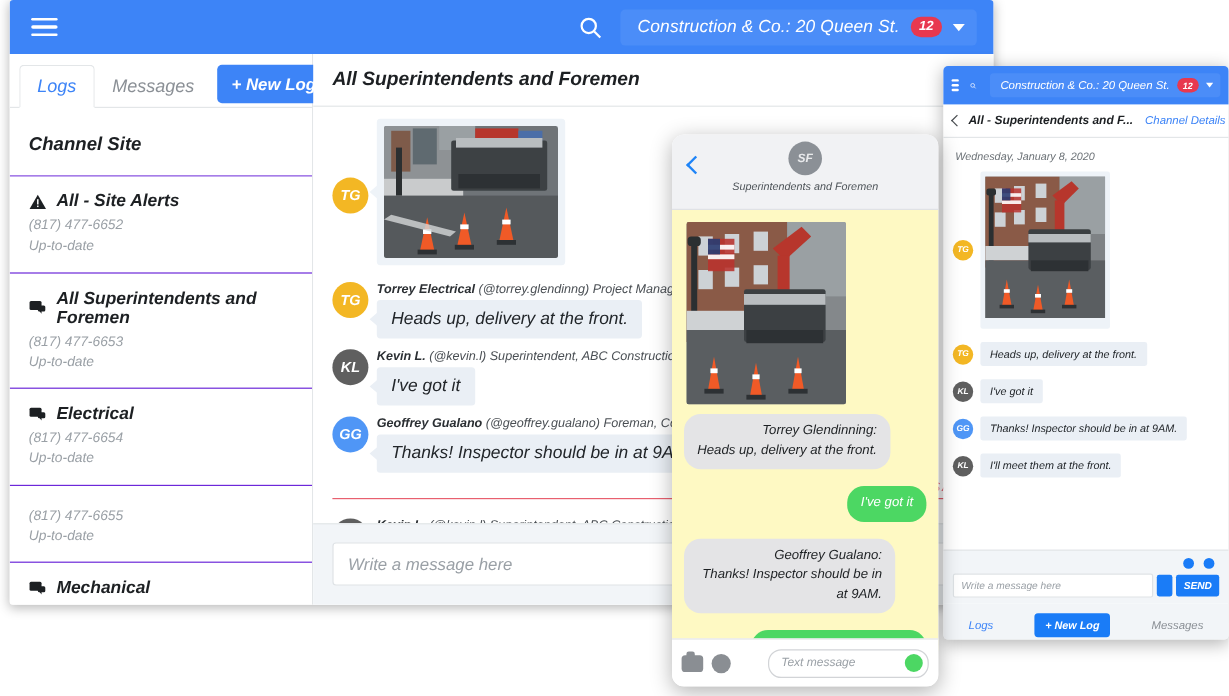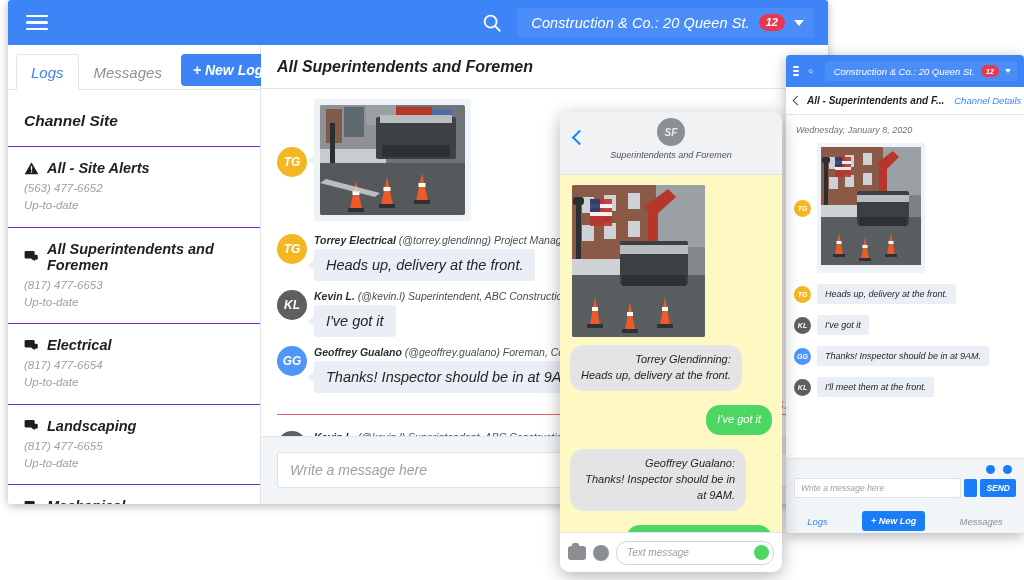--- a/index.html
+++ b/index.html
@@ -121,21 +121,21 @@
   .pb-row.right{justify-content:flex-end;}
   .ph-bar{
     position:absolute;left:0;right:0;bottom:0;height:39px;background:#fff;border-top:1px solid #e3e4e6;
     display:flex;align-items:center;padding:0 8px;gap:7px;
   }
   .ph-cam{width:18px;height:14px;background:#8a8e93;border-radius:3px;position:relative;flex:none;cursor:pointer;}
   .ph-cam:before{content:"";position:absolute;left:4px;top:-3px;width:7px;height:4px;background:#8a8e93;border-radius:2px 2px 0 0;}
   .ph-appstore{width:16px;height:16px;border-radius:50%;background:#8a8e93;flex:none;cursor:pointer;}
   .ph-field{
     flex:1;height:22px;border:1px solid #d2d4d7;border-radius:11px;display:flex;align-items:center;
-    padding:0 4px 0 10px;font-size:10px;color:#9aa0a6;cursor:text;
+    padding:0 4px 0 10px;font-size:10px;color:#9aa0a6;cursor:text;margin-left:24px;
   }
   .ph-send{width:15px;height:15px;border-radius:50%;background:#4cd763;margin-left:auto;flex:none;cursor:pointer;}
 
   
   .tablet{
     position:absolute;left:786px;top:55px;width:238px;height:478px;
     background:#fff;border-radius:4px;overflow:hidden;
     box-shadow:0 3px 14px rgba(0,0,0,.30);
   }
   .tb-top{height:32px;background:#3d84f7;display:flex;align-items:center;padding:0 7px;gap:9px;}
@@ -209,21 +209,21 @@
 
           <div class="ch-item">
             <div class="ch-row">
               <svg class="ic" viewBox="0 0 24 24" fill="#1d2023">
                 <path d="M12 2 L23 21 H1 Z"></path>
                   <rect x="11" y="8" width="2" height="7" fill="#fff"></rect>
                   <rect x="11" y="16.5" width="2" height="2" fill="#fff"></rect>
               </svg>
               <span class="ch-name">All - Site Alerts</span>
             </div>
-            <div class="ch-sub">(563) 477-6652</div>
+            <div class="ch-sub">(817) 477-6652</div>
             <div class="ch-sub" style="margin-top:0">Up-to-date</div>
           </div>
 
           <div class="ch-item">
             <div class="ch-row">
               <svg class="ic" viewBox="0 0 24 24" fill="#1d2023">
                 <rect x="1" y="3" width="16" height="12" rx="2"></rect>
                   <path d="M7 15 h10 v5 l-4 -5 z"></path>
                   <rect x="12" y="9" width="10" height="8" rx="2"></rect>
               </svg>
@@ -240,28 +240,20 @@
                   <path d="M7 15 h10 v5 l-4 -5 z"></path>
                   <rect x="12" y="9" width="10" height="8" rx="2"></rect>
               </svg>
               <span class="ch-name">Electrical</span>
             </div>
             <div class="ch-sub">(817) 477-6654</div>
             <div class="ch-sub" style="margin-top:0">Up-to-date</div>
           </div>
 
           <div class="ch-item">
-            <div class="ch-row">
-              <svg class="ic" viewBox="0 0 24 24" fill="#1d2023">
-                <rect x="1" y="3" width="16" height="12" rx="2"></rect>
-                  <path d="M7 15 h10 v5 l-4 -5 z"></path>
-                  <rect x="12" y="9" width="10" height="8" rx="2"></rect>
-              </svg>
-              <span class="ch-name">Landscaping</span>
-            </div>
             <div class="ch-sub">(817) 477-6655</div>
             <div class="ch-sub" style="margin-top:0">Up-to-date</div>
           </div>
 
           <div class="ch-item">
             <div class="ch-row">
               <svg class="ic" viewBox="0 0 24 24" fill="#1d2023">
                 <rect x="1" y="3" width="16" height="12" rx="2"></rect>
                   <path d="M7 15 h10 v5 l-4 -5 z"></path>
                   <rect x="12" y="9" width="10" height="8" rx="2"></rect>

